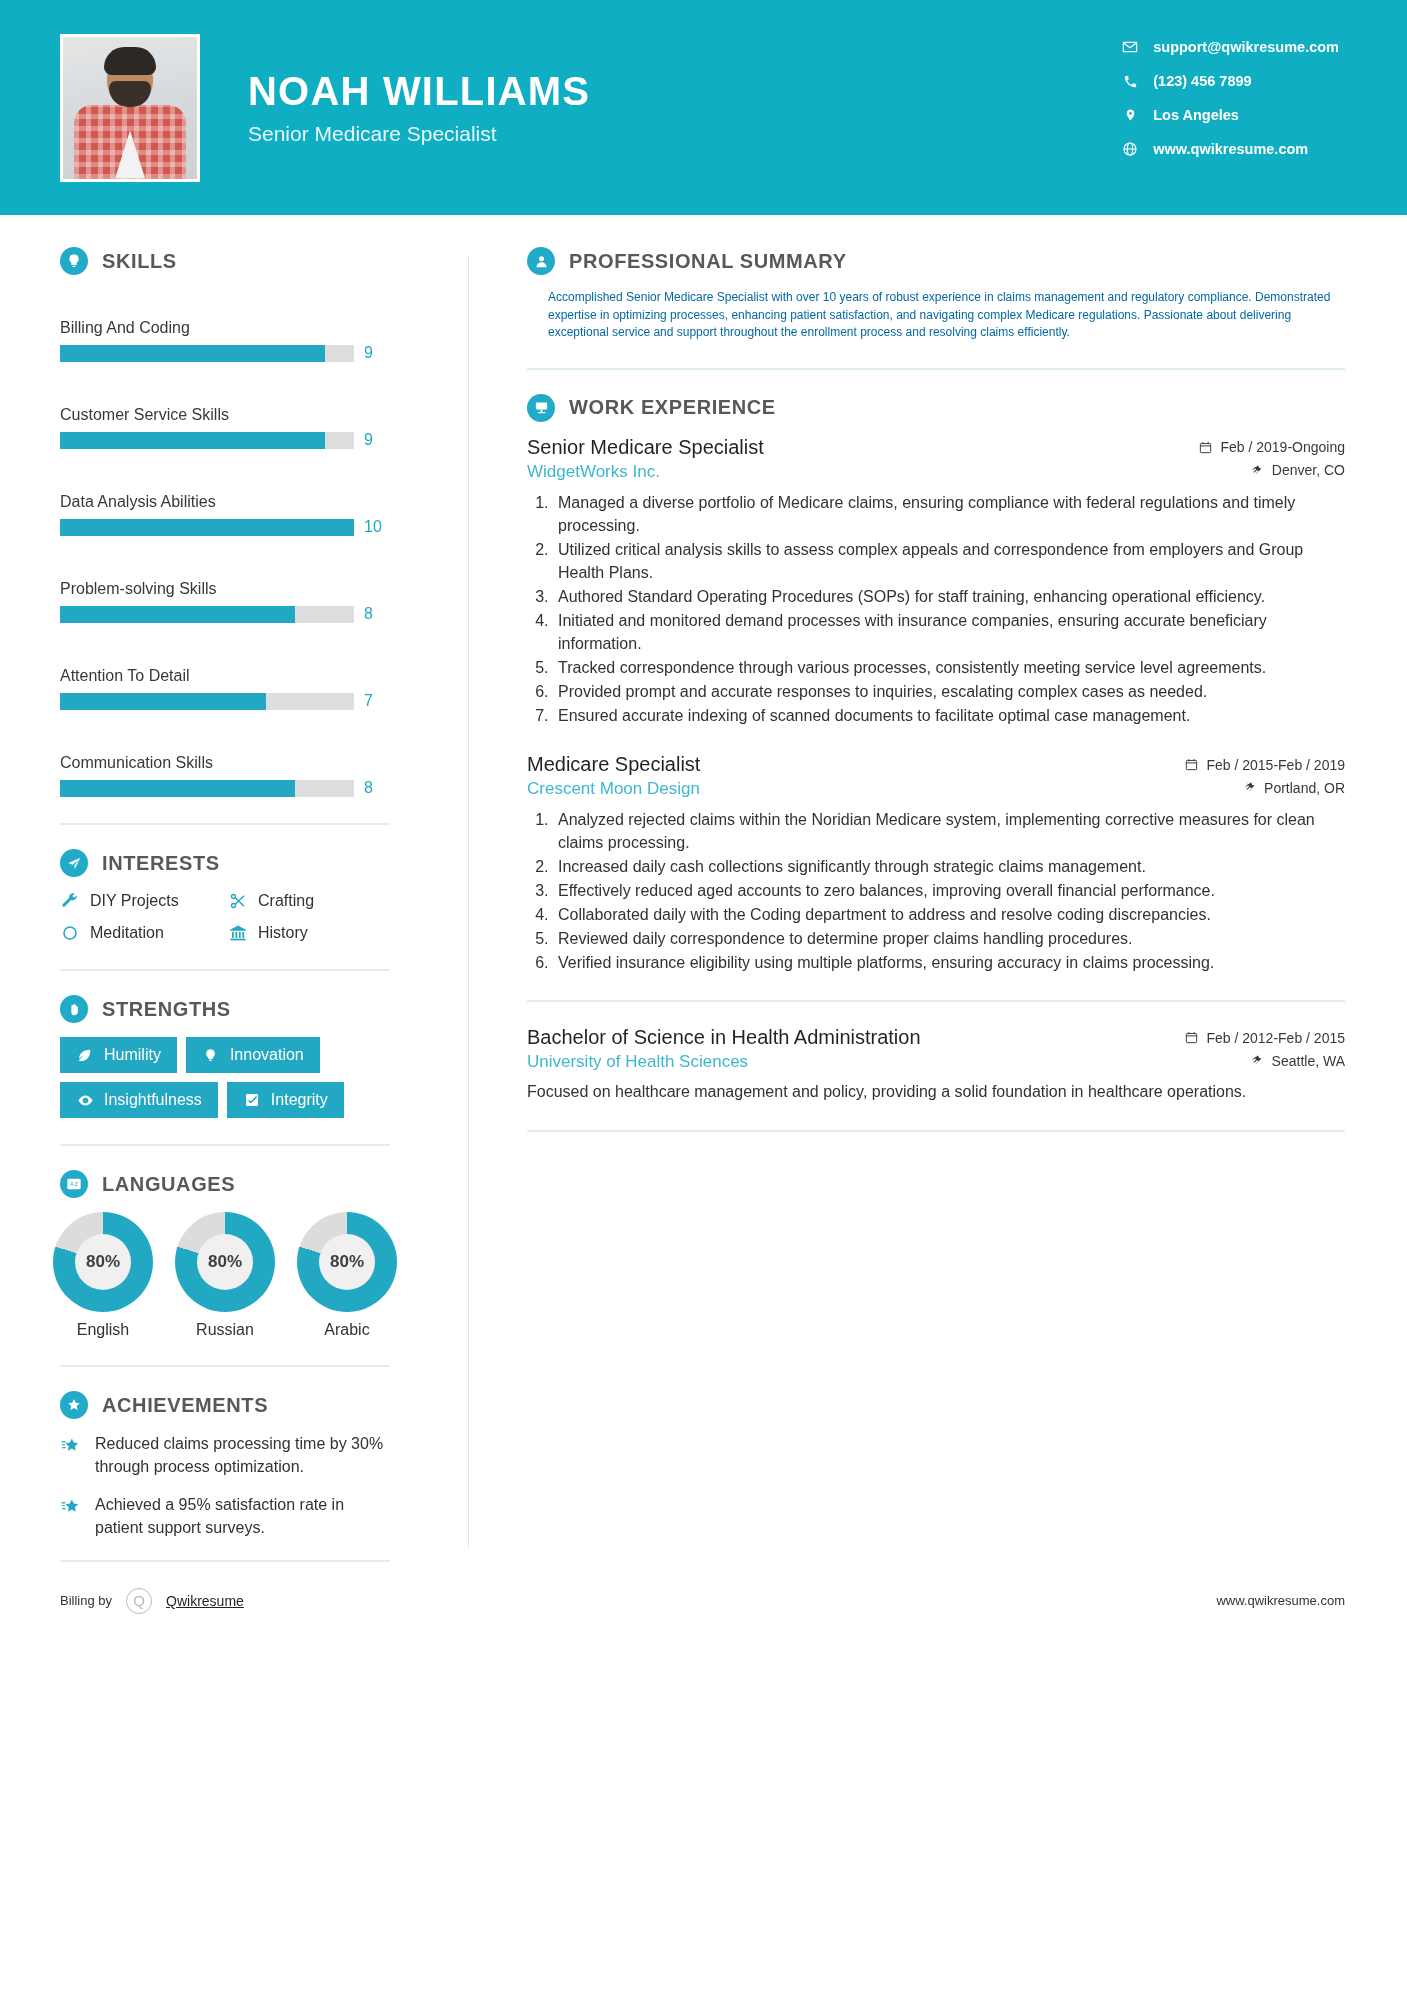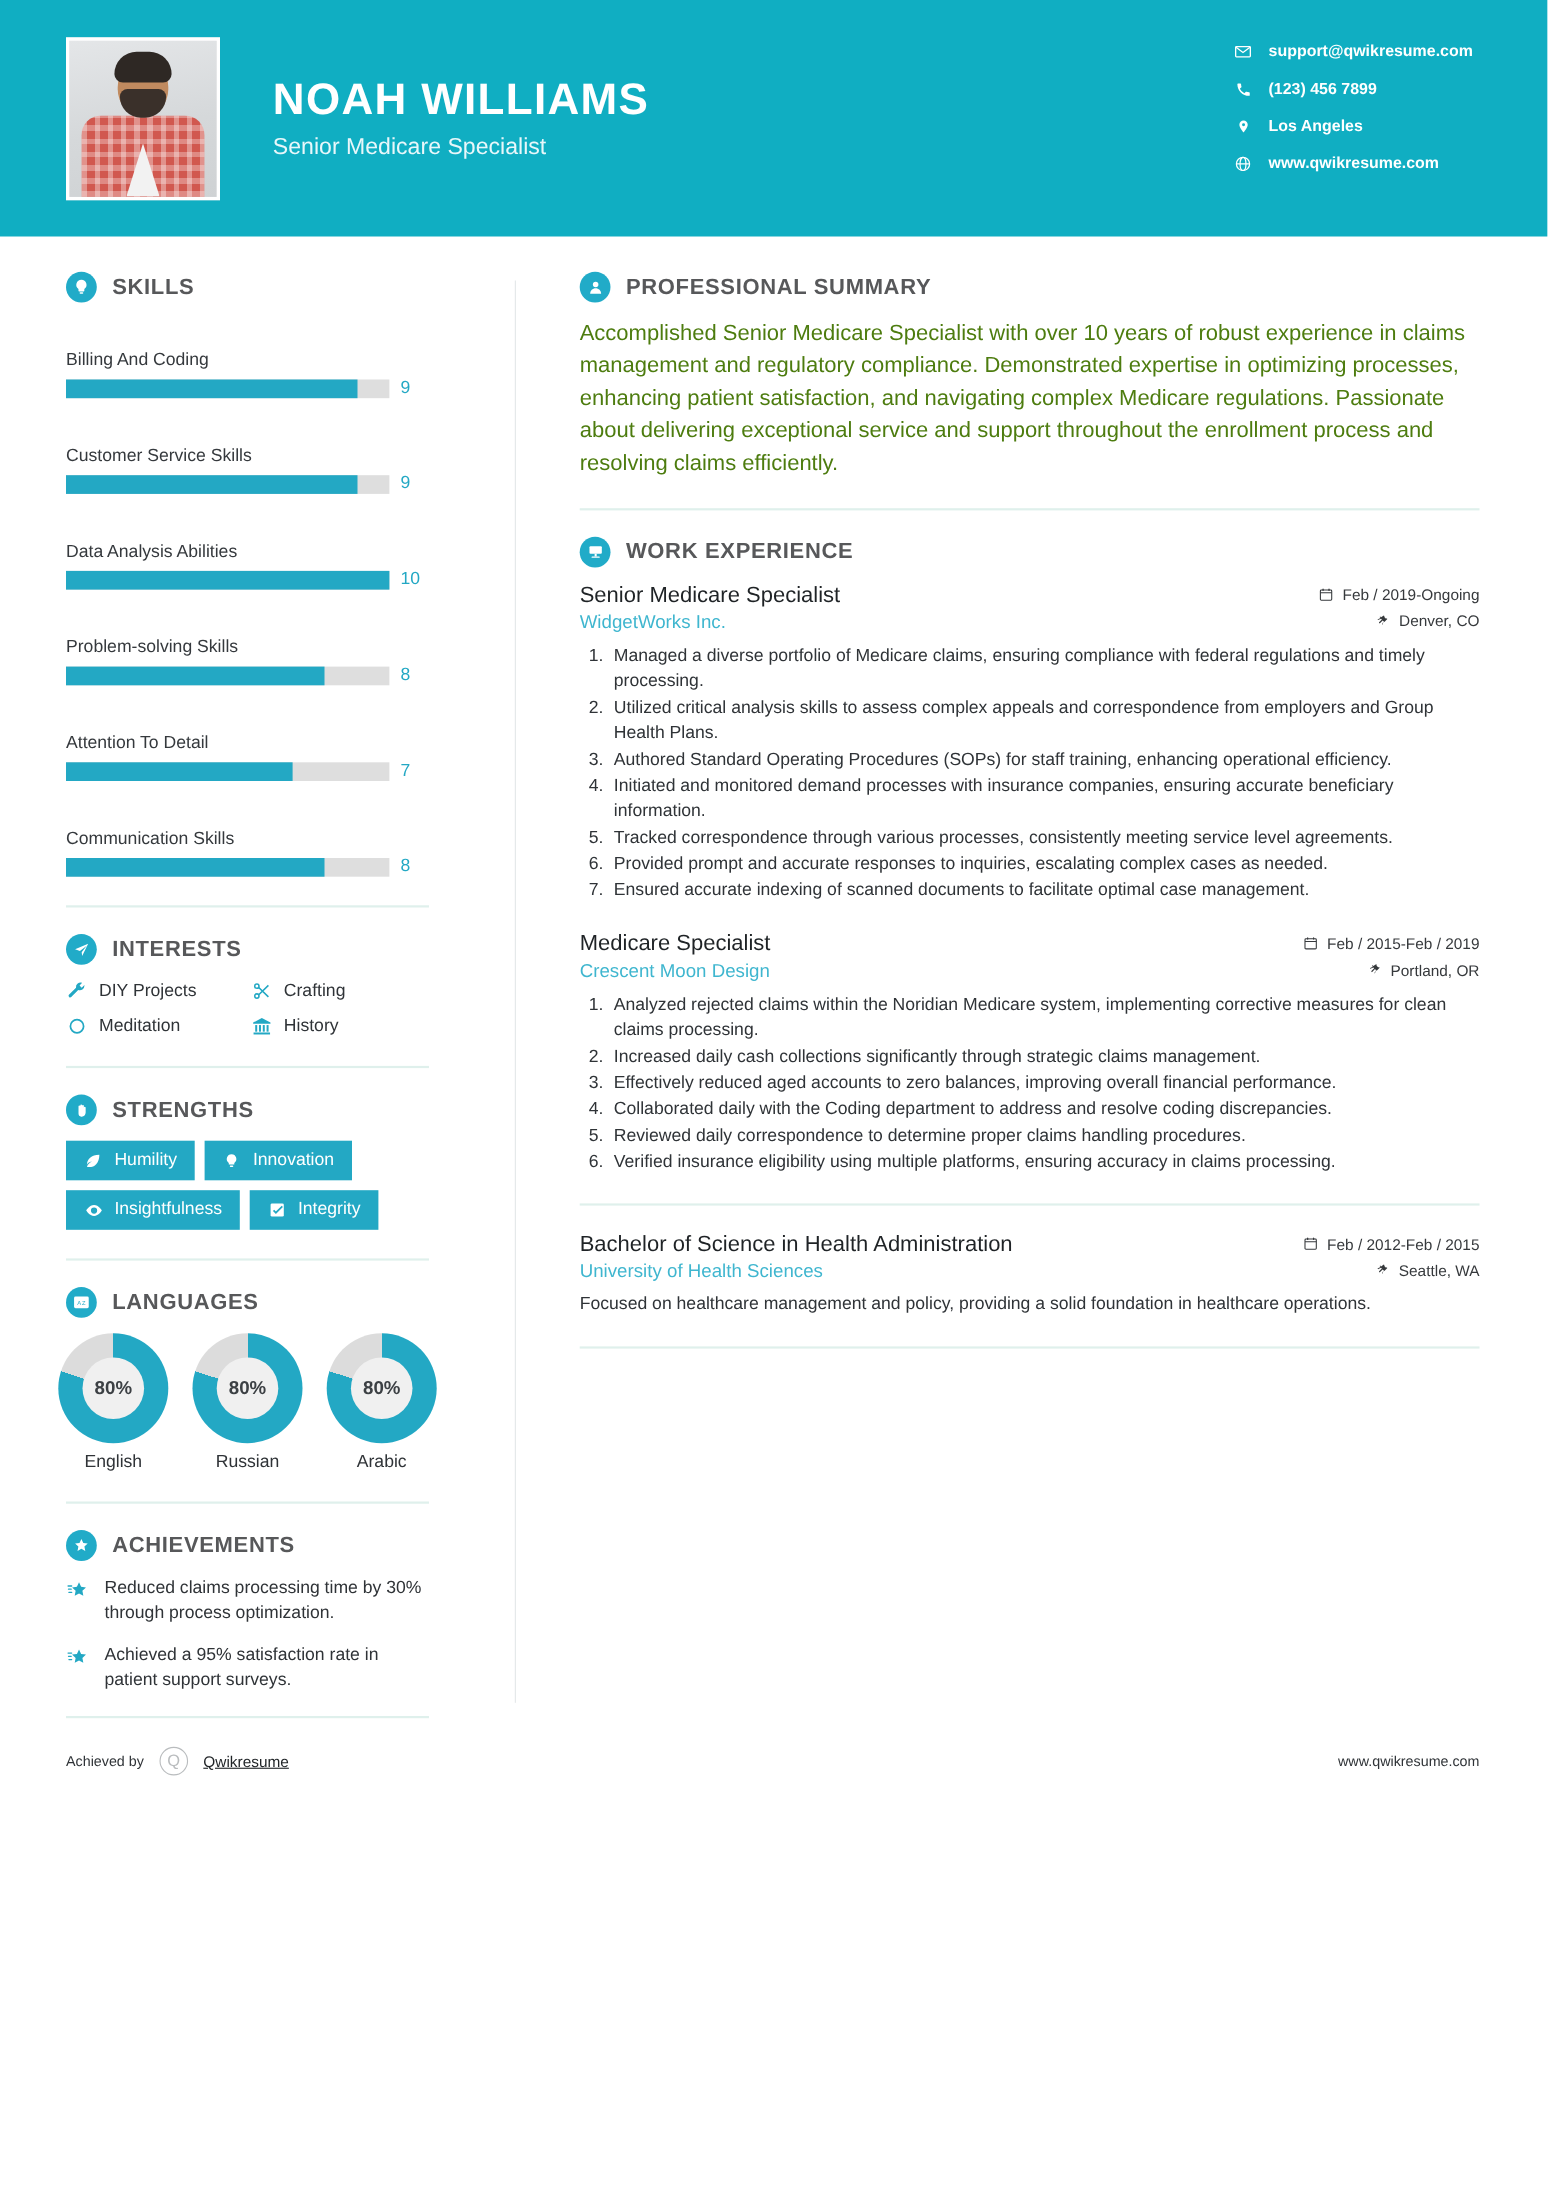--- a/index.html
+++ b/index.html
@@ -253,23 +253,24 @@
   }
   .ach .ai { width: 22px; height: 22px; flex: 0 0 22px; margin-top: 2px; display:inline-flex;align-items:center;justify-content:center;}
   .ach-text {
     font-size: 16px;
     line-height: 1.42;
     color: #2f3337;
   }
 
   
   .summary {
-    font-size: 20px;
+    font-size: 12px;
     line-height: 1.47;
-    color: #4d7c0f;
+    color: #0369a1;
+    margin-left: 21px;
   }
   .job { margin-bottom: 26px; }
   .job-top {
     display: flex;
     justify-content: space-between;
     align-items: baseline;
   }
   .job-title {
     font-size: 20px;
     color: #1f2326;
@@ -789,20 +790,20 @@
             </div>
           </div>
       </div>
 
       <hr class="hr-soft">
     </div>
   </div>
 
   <div class="footer">
     <div class="footer-left">
-      <span>Achieved by</span>
+      <span>Billing by</span>
       <span class="q-logo">Q</span>
       <a class="brand" href="#">Qwikresume</a>
     </div>
     <div class="footer-right">www.qwikresume.com</div>
   </div>
 
 </div>
 
 </body></html>

